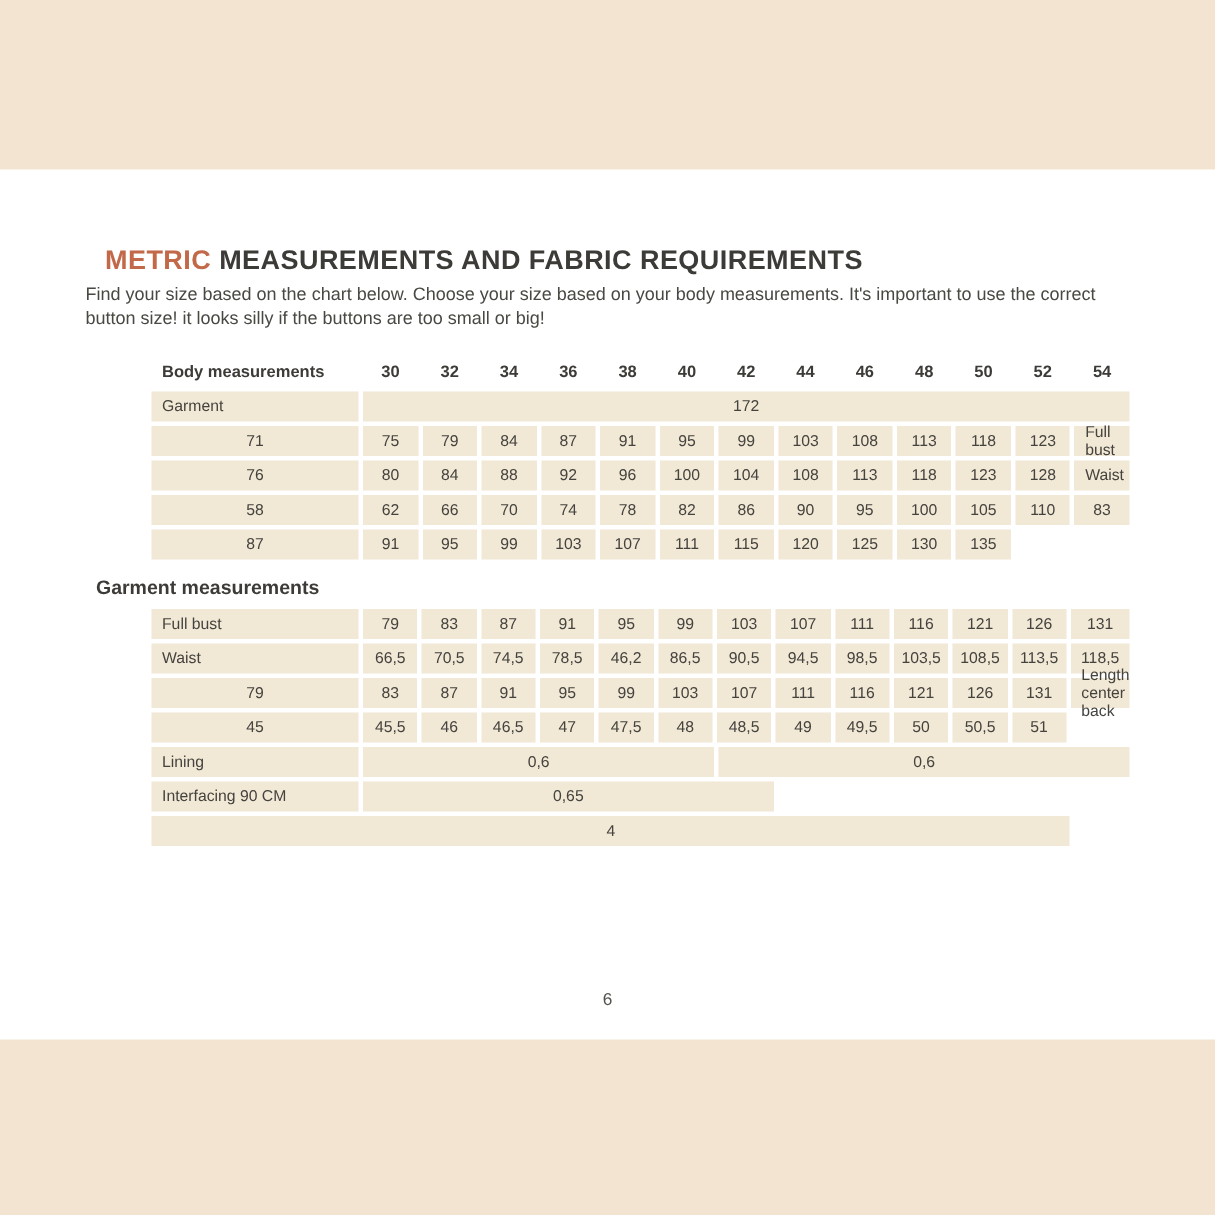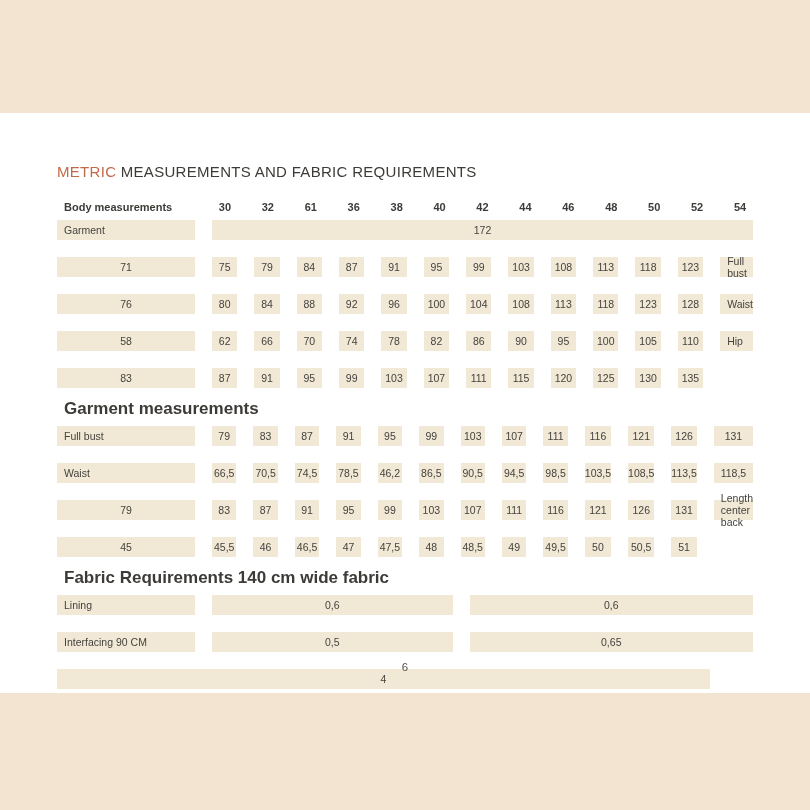--- a/index.html
+++ b/index.html
@@ -23,39 +23,41 @@
     left:0; top:113px;
     width:810px; height:580px;
     background:var(--sheet-bg);
   }
   .content{
     padding:50px 57px 0 57px;
     position:relative;
     height:100%;
   }
   .page-title{
-    font-size:15px;
-    font-weight:normal;
+    font-size:18px;
+    font-weight:bold;
     letter-spacing:.3px;
     color:var(--ink);
+    margin-left:13px;
   }
   .page-title .accent{color:var(--accent);}
   .intro{
     margin-top:5px;
     font-size:12px;
     line-height:1.32;
     color:var(--ink-soft);
     max-width:700px;
   }
   .table-wrap{margin-top:17px;}
   .tbl-grid{
     display:grid;
     grid-template-columns:138px repeat(13,1fr);
-    gap:17px;
+    gap:3px;
     margin-bottom:3px;
+    margin-left:44px;
   }
   .cell{
     background:var(--cell-bg);
     height:20px;
     display:flex;
     align-items:center;
     justify-content:center;
     font-size:10.5px;
     color:#45433e;
   }
@@ -64,21 +66,21 @@
     padding-left:7px;
   }
   .cell.hdr{
     background:transparent;
     font-weight:bold;
     color:var(--ink);
     font-size:11px;
   }
   .section-heading{
     font-weight:bold;
-    font-size:17px;
+    font-size:13px;
     color:var(--ink);
     padding:8px 0 7px 7px;
   }
   .page-number{
     position:absolute;
     bottom:20px;
     left:0;
     width:100%;
     text-align:center;
     font-size:11.5px;
@@ -86,27 +88,28 @@
   }
 </style>
 </head>
 <body>
 
 <div class="sheet">
   <div class="content">
 
     <h1 class="page-title"><span class="accent">METRIC</span><span> MEASUREMENTS AND FABRIC REQUIREMENTS</span></h1>
 
+    <p class="intro">Find your size based on the chart below. Choose your size based on your body measurements.  It's important to use the correct button size! it looks silly if the buttons are too small or big!</p>
 
     <div class="table-wrap">
         <div class="tbl-grid">
           <div class="cell lbl hdr">Body measurements</div>
           <div class="cell hdr">30</div>
           <div class="cell hdr">32</div>
-          <div class="cell hdr">61</div>
+          <div class="cell hdr">34</div>
           <div class="cell hdr">36</div>
           <div class="cell hdr">38</div>
           <div class="cell hdr">40</div>
           <div class="cell hdr">42</div>
           <div class="cell hdr">44</div>
           <div class="cell hdr">46</div>
           <div class="cell hdr">48</div>
           <div class="cell hdr">50</div>
           <div class="cell hdr">52</div>
           <div class="cell hdr">54</div>
@@ -148,21 +151,20 @@
           <div class="cell ">70</div>
           <div class="cell ">74</div>
           <div class="cell ">78</div>
           <div class="cell ">82</div>
           <div class="cell ">86</div>
           <div class="cell ">90</div>
           <div class="cell ">95</div>
           <div class="cell ">100</div>
           <div class="cell ">105</div>
           <div class="cell ">110</div>
-          <div class="cell lbl">Hip</div>
           <div class="cell ">83</div>
           <div class="cell ">87</div>
           <div class="cell ">91</div>
           <div class="cell ">95</div>
           <div class="cell ">99</div>
           <div class="cell ">103</div>
           <div class="cell ">107</div>
           <div class="cell ">111</div>
           <div class="cell ">115</div>
           <div class="cell ">120</div>
@@ -221,27 +223,25 @@
           <div class="cell ">47</div>
           <div class="cell ">47,5</div>
           <div class="cell ">48</div>
           <div class="cell ">48,5</div>
           <div class="cell ">49</div>
           <div class="cell ">49,5</div>
           <div class="cell ">50</div>
           <div class="cell ">50,5</div>
           <div class="cell ">51</div>
         </div>
-        <div class="section-heading">Fabric Requirements 140 cm wide fabric</div>
         <div class="tbl-grid">
           <div class="cell lbl">Lining</div>
           <div class="cell " style="grid-column: span 6;">0,6</div>
           <div class="cell " style="grid-column: span 7;">0,6</div>
           <div class="cell lbl">Interfacing  90 CM</div>
-          <div class="cell " style="grid-column: span 6;">0,5</div>
           <div class="cell " style="grid-column: span 7;">0,65</div>
           <div class="cell " style="grid-column: span 13;">4</div>
         </div>
       </div>
 
     <div class="page-number">6</div>
   </div>
 </div>
 
 </body></html>

